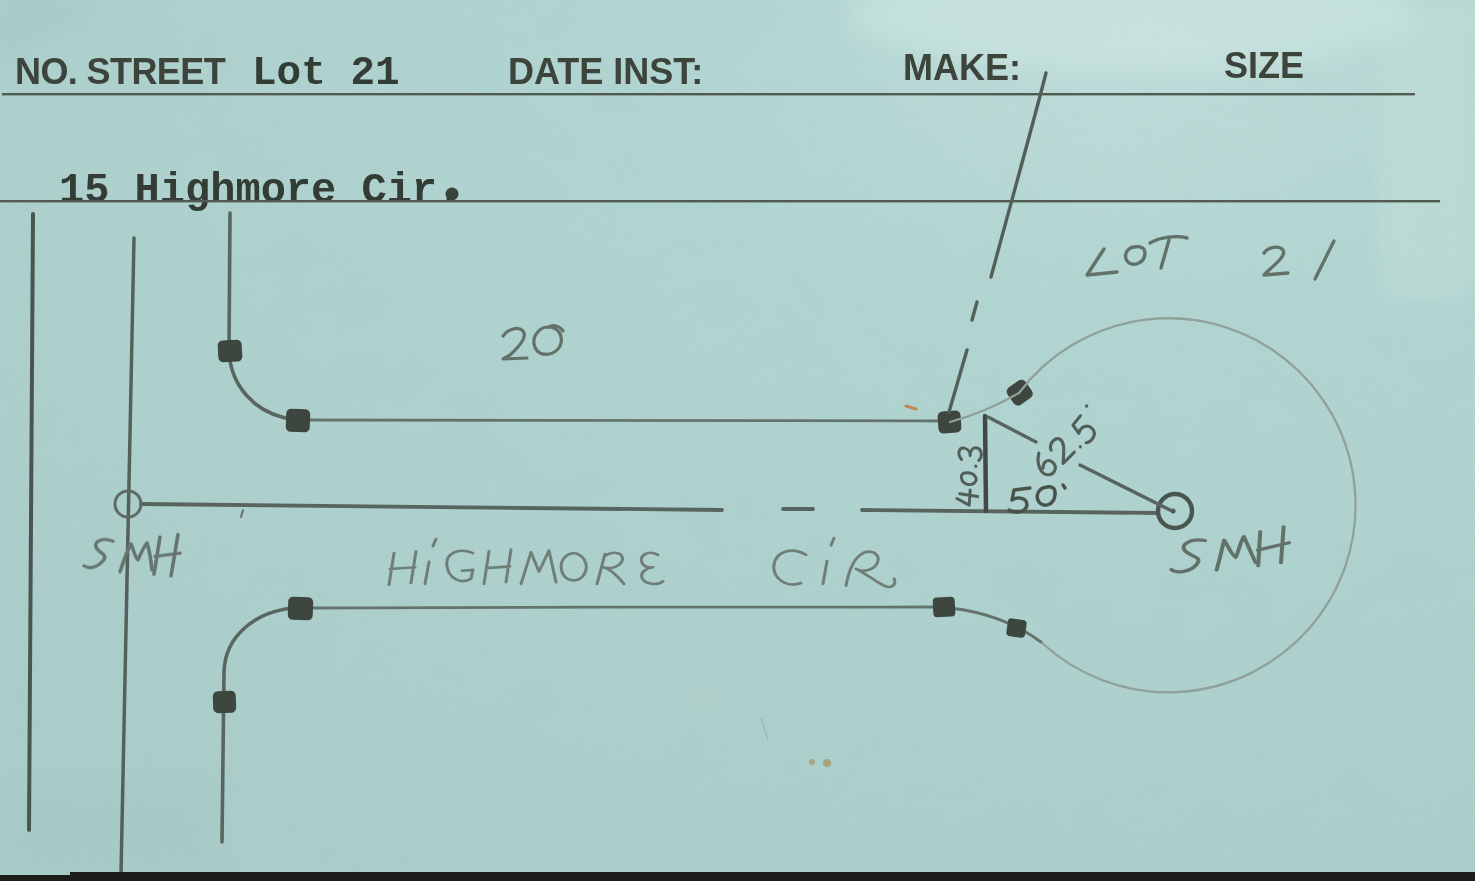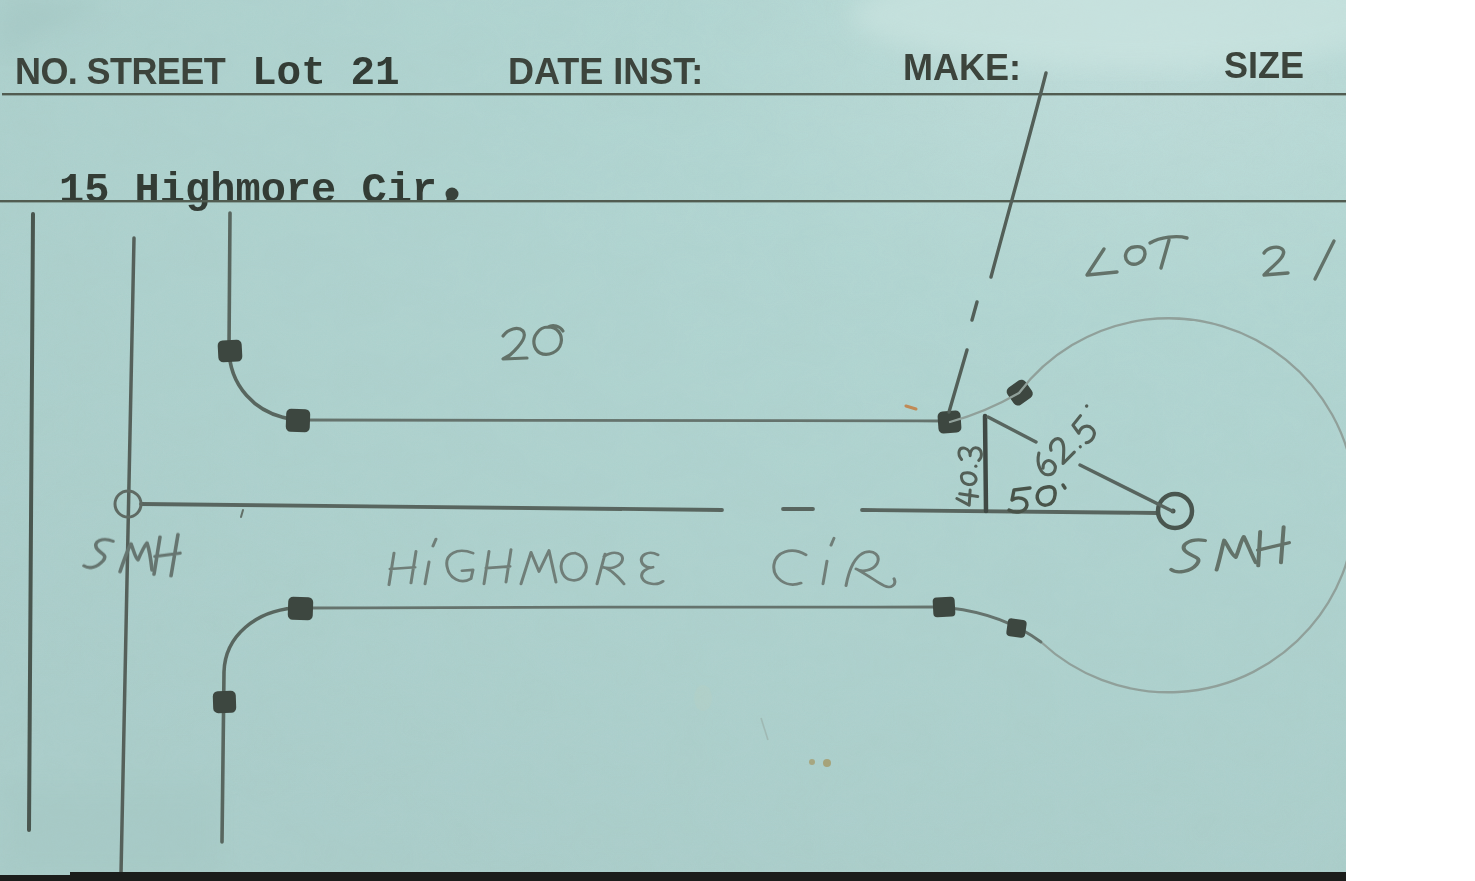--- a/index.html
+++ b/index.html
@@ -1,16 +1,16 @@
 <!DOCTYPE html>
 <html><head>
 <meta charset="utf-8">
 <style>
 html,body{margin:0;padding:0;background:#ffffff;}
-.page{position:relative;width:1346px;height:881px;overflow:hidden;font-family:"Liberation Sans",sans-serif;text-decoration:underline;}
+.page{position:relative;width:1475px;height:881px;overflow:hidden;font-family:"Liberation Sans",sans-serif;text-decoration:underline;}
 </style>
 </head>
 <body>
 <div class="page">
 <svg width="1475" height="881" viewBox="0 0 1475 881" xmlns="http://www.w3.org/2000/svg">
 <defs>
 <radialGradient id="sheen" cx="0.78" cy="0.05" r="1.05">
   <stop offset="0" stop-color="#c1dfdd"></stop>
   <stop offset="0.3" stop-color="#b3d8d4"></stop>
   <stop offset="1" stop-color="#accfcc"></stop>

